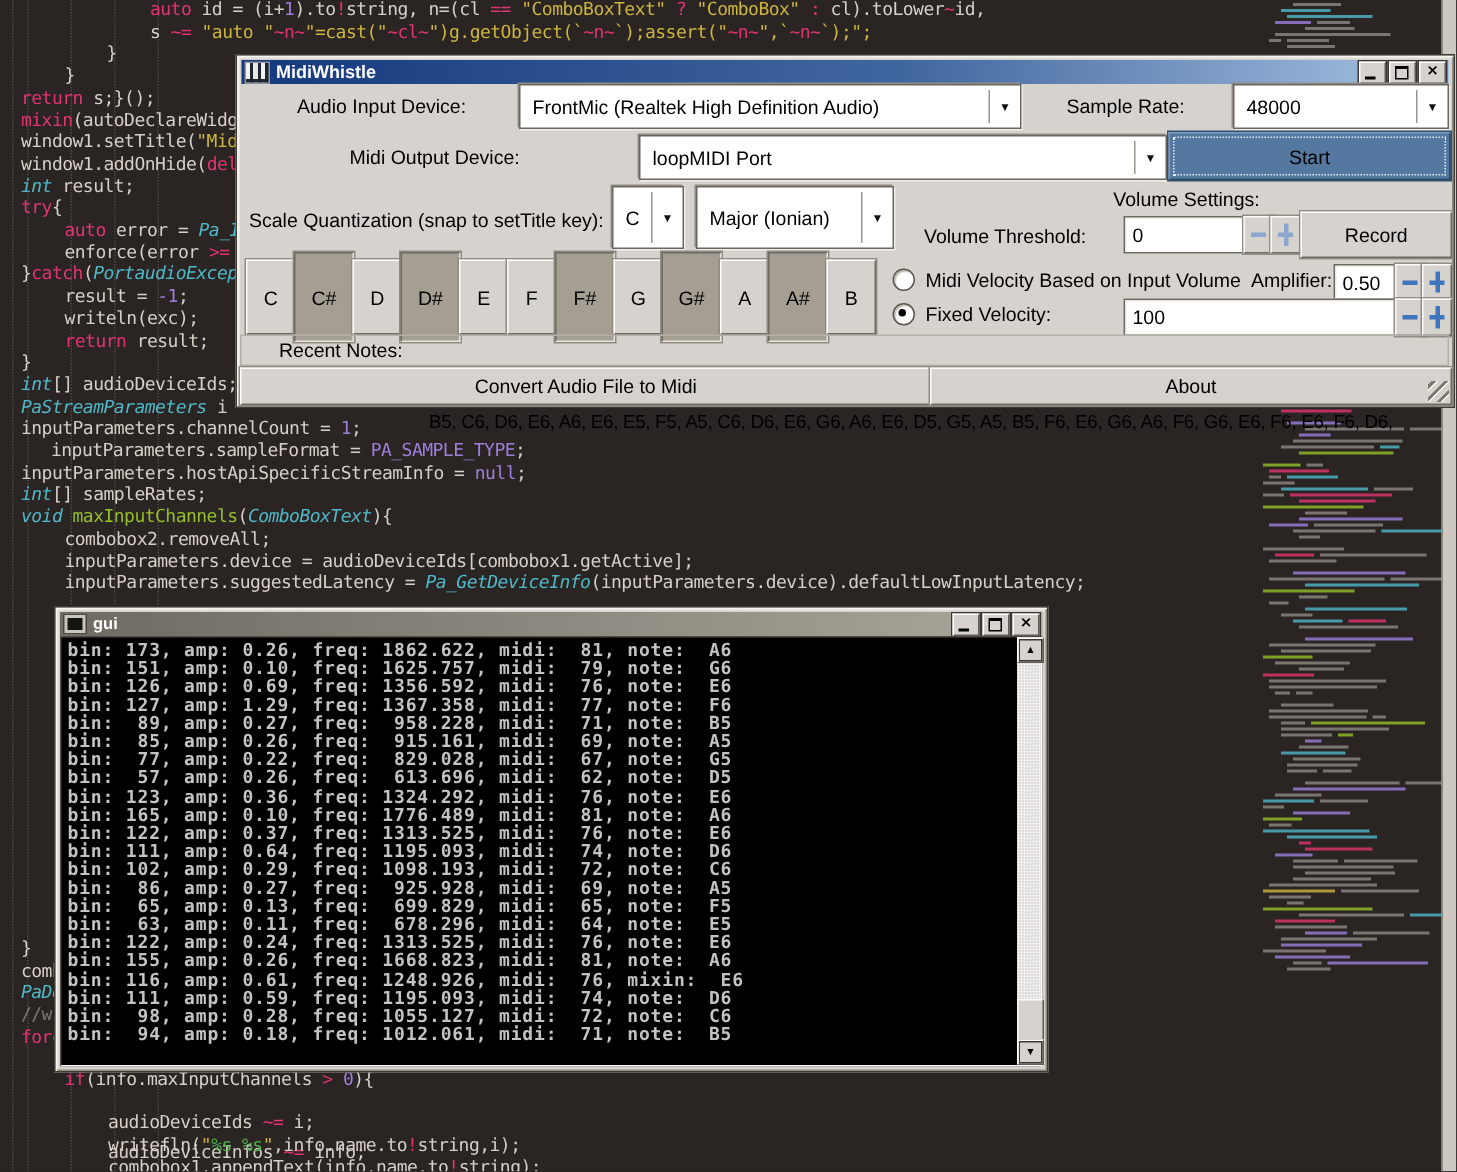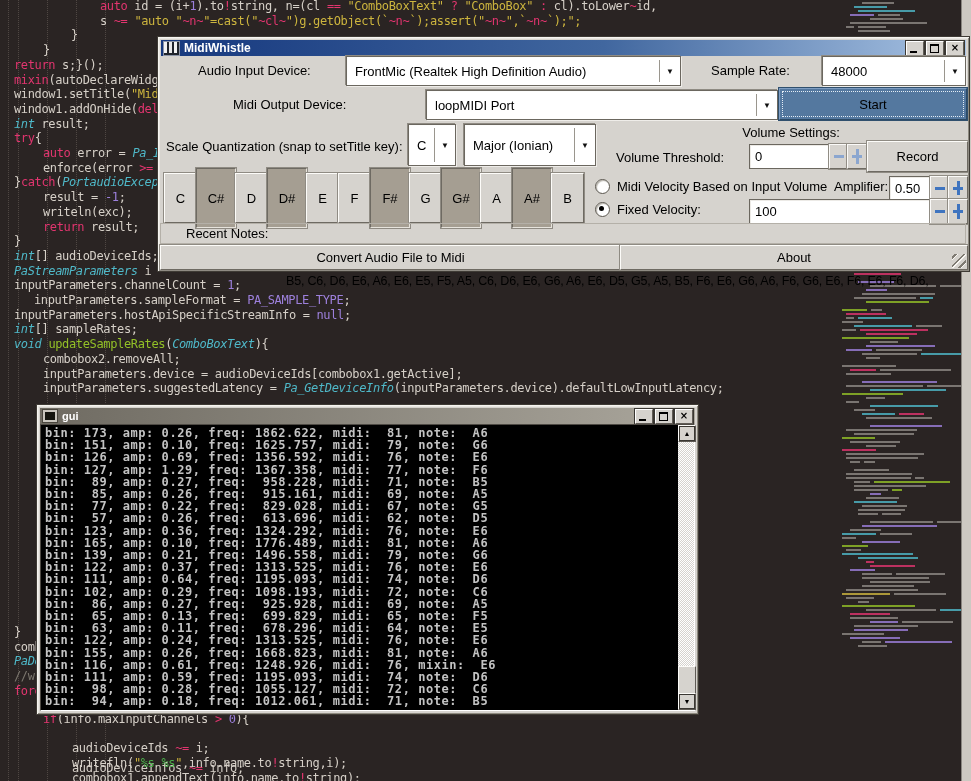--- a/index.html
+++ b/index.html
@@ -120,21 +120,21 @@
       <div class="code-line" style="top: 190.1px; left: 43px;"><span class="tk-pln">result = </span><span class="tk-num">-1</span><span class="tk-pln">;</span></div>
       <div class="code-line" style="top: 204.8px; left: 43px;"><span class="tk-pln">writeln(exc);</span></div>
       <div class="code-line" style="top: 219.5px; left: 43px;"><span class="tk-kw">return</span><span class="tk-pln"> result;</span></div>
       <div class="code-line" style="top: 234.2px; left: 14px;"><span class="tk-pln">}</span></div>
       <div class="code-line" style="top: 248.9px; left: 14px;"><span class="tk-typ">int</span><span class="tk-pln">[] audioDeviceIds;</span></div>
       <div class="code-line" style="top: 263.6px; left: 14px;"><span class="tk-typ">PaStreamParameters</span><span class="tk-pln"> i</span></div>
       <div class="code-line" style="top: 278.3px; left: 14px;"><span class="tk-pln">inputParameters.channelCount = </span><span class="tk-num">1</span><span class="tk-pln">;</span></div>
       <div class="code-line" style="top: 293px; left: 14px; margin-left: 20px;"><span class="tk-pln">inputParameters.sampleFormat = </span><span class="tk-num">PA_SAMPLE_TYPE</span><span class="tk-pln">;</span></div>
       <div class="code-line" style="top: 307.7px; left: 14px;"><span class="tk-pln">inputParameters.hostApiSpecificStreamInfo = </span><span class="tk-num">null</span><span class="tk-pln">;</span></div>
       <div class="code-line" style="top: 322.4px; left: 14px;"><span class="tk-typ">int</span><span class="tk-pln">[] sampleRates;</span></div>
-      <div class="code-line" style="top: 337.1px; left: 14px;"><span class="tk-typ">void</span><span class="tk-pln"> </span><span class="tk-fn">updateSampleRates</span><span class="tk-pln">(</span><span class="tk-typ">ComboBoxText</span><span class="tk-pln">){</span></div>
+      <div class="code-line" style="top: 337.1px; left: 14px;"><span class="tk-typ">void</span><span class="tk-pln"> </span><span class="tk-fn">maxInputChannels</span><span class="tk-pln">(</span><span class="tk-typ">ComboBoxText</span><span class="tk-pln">){</span></div>
       <div class="code-line" style="top: 351.8px; left: 43px;"><span class="tk-pln">combobox2.removeAll;</span></div>
       <div class="code-line" style="top: 366.5px; left: 43px;"><span class="tk-pln">inputParameters.device = audioDeviceIds[combobox1.getActive];</span></div>
       <div class="code-line" style="top: 381.2px; left: 43px;"><span class="tk-pln">inputParameters.suggestedLatency = </span><span class="tk-typ">Pa_GetDeviceInfo</span><span class="tk-pln">(inputParameters.device).defaultLowInputLatency;</span></div>
       <div class="code-line" style="top: 625px; left: 14px;"><span class="tk-pln">}</span></div>
       <div class="code-line" style="top: 639.7px; left: 14px;"><span class="tk-pln">combobox</span></div>
       <div class="code-line" style="top: 654.4px; left: 14px;"><span class="tk-typ">PaDeviceInfo</span></div>
       <div class="code-line" style="top: 669.1px; left: 14px;"><span class="tk-com">//writeln</span></div>
       <div class="code-line" style="top: 683.8px; left: 14px;"><span class="tk-kw">foreach</span></div>
       <div class="code-line" style="top: 712px; left: 43px;"><span class="tk-kw">if</span><span class="tk-pln">(info.maxInputChannels </span><span class="tk-op">&gt;</span><span class="tk-pln"> </span><span class="tk-num">0</span><span class="tk-pln">){</span></div>
       <div class="code-line" style="top: 726.7px; left: 72px; margin-top: 34px;"><span class="tk-pln">audioDeviceInfos </span><span class="tk-op">~=</span><span class="tk-pln"> info;</span></div>
@@ -283,21 +283,20 @@
           <div class="cline">bin: 173, amp: 0.26, freq: 1862.622, midi:  81, note:  A6</div>
           <div class="cline">bin: 151, amp: 0.10, freq: 1625.757, midi:  79, note:  G6</div>
           <div class="cline">bin: 126, amp: 0.69, freq: 1356.592, midi:  76, note:  E6</div>
           <div class="cline">bin: 127, amp: 1.29, freq: 1367.358, midi:  77, note:  F6</div>
           <div class="cline">bin:  89, amp: 0.27, freq:  958.228, midi:  71, note:  B5</div>
           <div class="cline">bin:  85, amp: 0.26, freq:  915.161, midi:  69, note:  A5</div>
           <div class="cline">bin:  77, amp: 0.22, freq:  829.028, midi:  67, note:  G5</div>
           <div class="cline">bin:  57, amp: 0.26, freq:  613.696, midi:  62, note:  D5</div>
           <div class="cline">bin: 123, amp: 0.36, freq: 1324.292, midi:  76, note:  E6</div>
           <div class="cline">bin: 165, amp: 0.10, freq: 1776.489, midi:  81, note:  A6</div>
-          <div class="cline">bin: 139, amp: 0.21, freq: 1496.558, midi:  79, note:  G6</div>
           <div class="cline">bin: 122, amp: 0.37, freq: 1313.525, midi:  76, note:  E6</div>
           <div class="cline">bin: 111, amp: 0.64, freq: 1195.093, midi:  74, note:  D6</div>
           <div class="cline">bin: 102, amp: 0.29, freq: 1098.193, midi:  72, note:  C6</div>
           <div class="cline">bin:  86, amp: 0.27, freq:  925.928, midi:  69, note:  A5</div>
           <div class="cline">bin:  65, amp: 0.13, freq:  699.829, midi:  65, note:  F5</div>
           <div class="cline">bin:  63, amp: 0.11, freq:  678.296, midi:  64, note:  E5</div>
           <div class="cline">bin: 122, amp: 0.24, freq: 1313.525, midi:  76, note:  E6</div>
           <div class="cline">bin: 155, amp: 0.26, freq: 1668.823, midi:  81, note:  A6</div>
           <div class="cline">bin: 116, amp: 0.61, freq: 1248.926, midi:  76, mixin:  E6</div>
           <div class="cline">bin: 111, amp: 0.59, freq: 1195.093, midi:  74, note:  D6</div>

